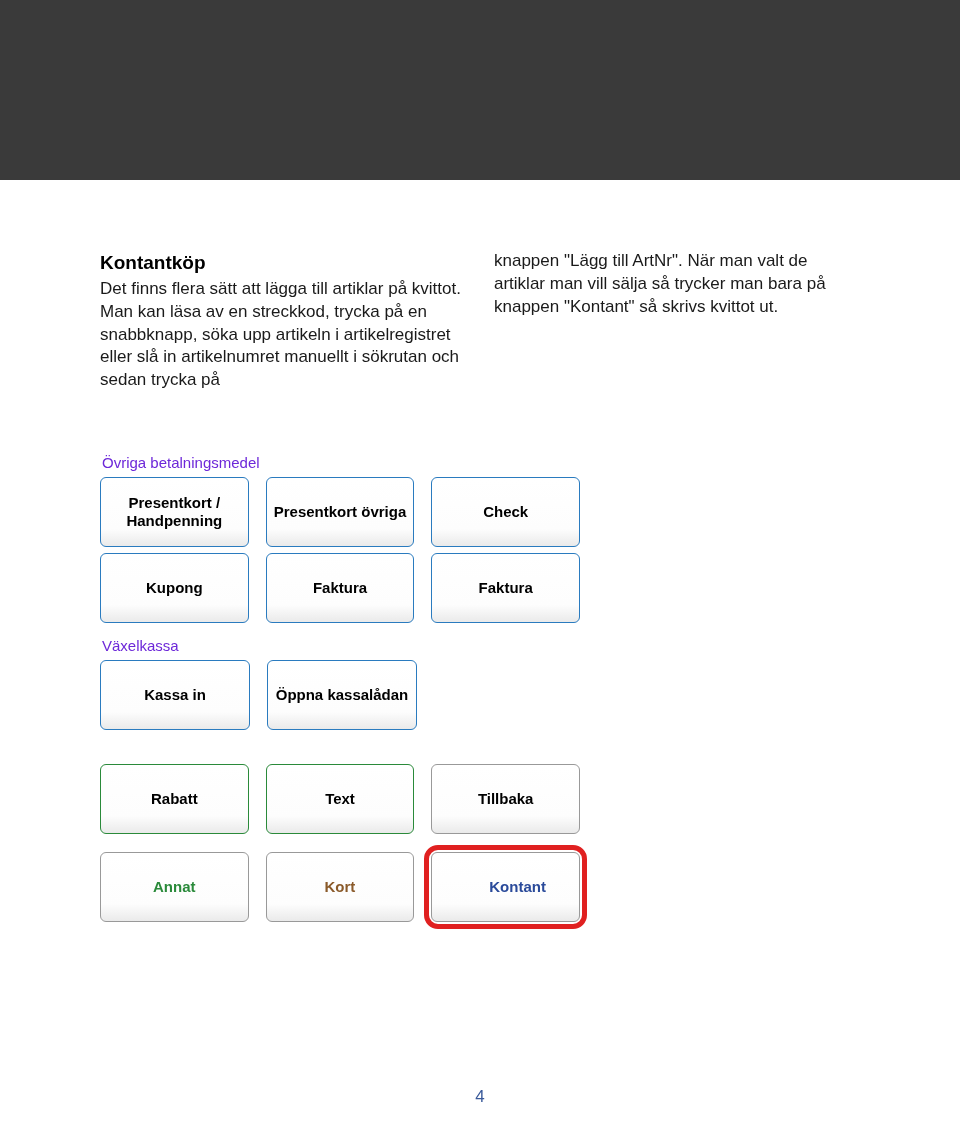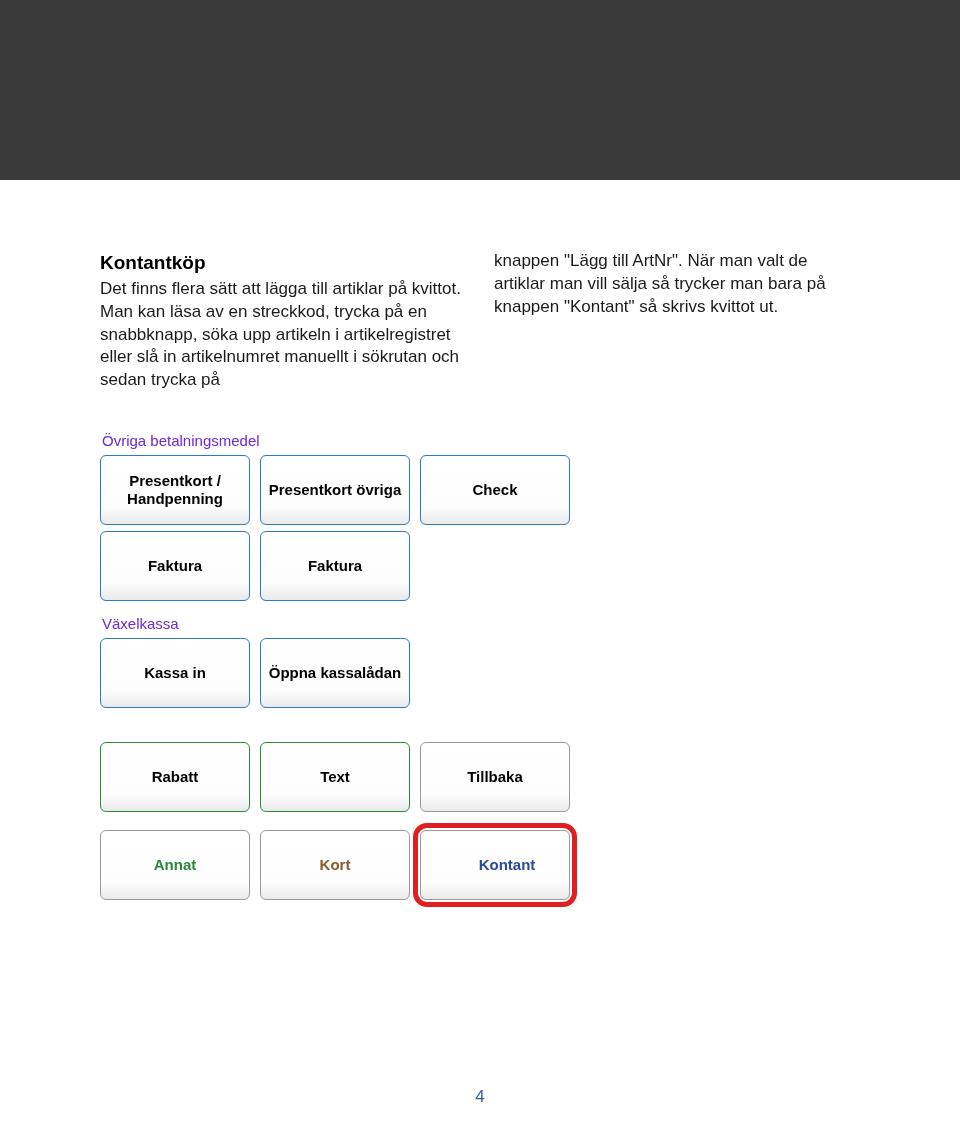--- a/index.html
+++ b/index.html
@@ -14,21 +14,21 @@
     width: 100%;
     height: 180px;
     background: #3a3a3a;
   }
   .content {
     padding: 70px 100px 0 100px;
   }
   .columns {
     display: flex;
     gap: 28px;
-    margin-bottom: 40px;
+    margin-bottom: 62px;
   }
   .col {
     flex: 1;
     font-size: 17px;
     line-height: 1.35;
     color: #1a1a1a;
   }
   .col h2 {
     font-size: 19px;
     font-weight: 700;
@@ -39,21 +39,21 @@
     margin-left: 0px;
     width: 480px;
   }
   .section-label {
     font-size: 15px;
     color: #6d28d9;
     margin: 14px 0 6px 2px;
   }
   .btn-row {
     display: flex;
-    gap: 10px;
+    gap: 17px;
     margin-bottom: 6px;
   }
   .btn {
     width: 150px;
     height: 70px;
     border: 1.5px solid #333;
     border-radius: 6px;
     display: flex;
     align-items: center;
     justify-content: center;
@@ -113,20 +113,21 @@
 
     <div class="section-label">Övriga betalningsmedel</div>
 
     <div class="btn-row">
       <div class="btn btn-blue">Presentkort / Handpenning</div>
       <div class="btn btn-blue">Presentkort övriga</div>
       <div class="btn btn-blue">Check</div>
     </div>
 
     <div class="btn-row">
+      <div class="btn btn-blue">Kupong</div>
       <div class="btn btn-blue">Faktura</div>
       <div class="btn btn-blue">Faktura</div>
     </div>
 
     <div class="section-label">Växelkassa</div>
 
     <div class="btn-row">
       <div class="btn btn-blue">Kassa in</div>
       <div class="btn btn-blue">Öppna kassalådan</div>
     </div>

